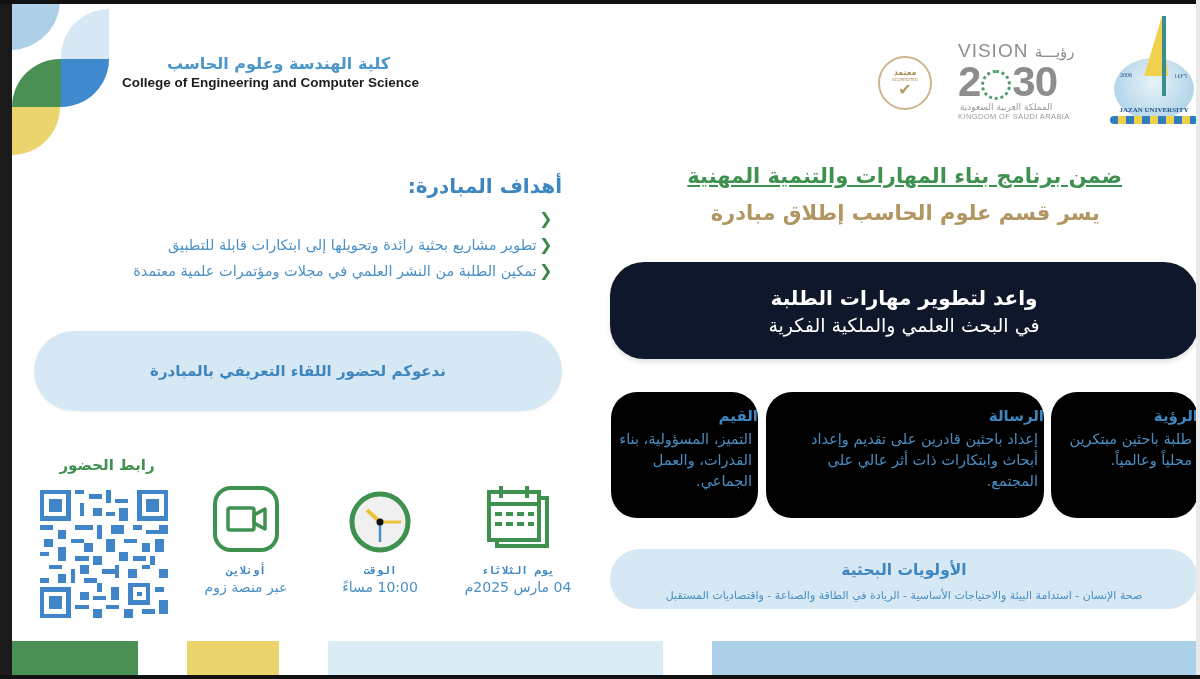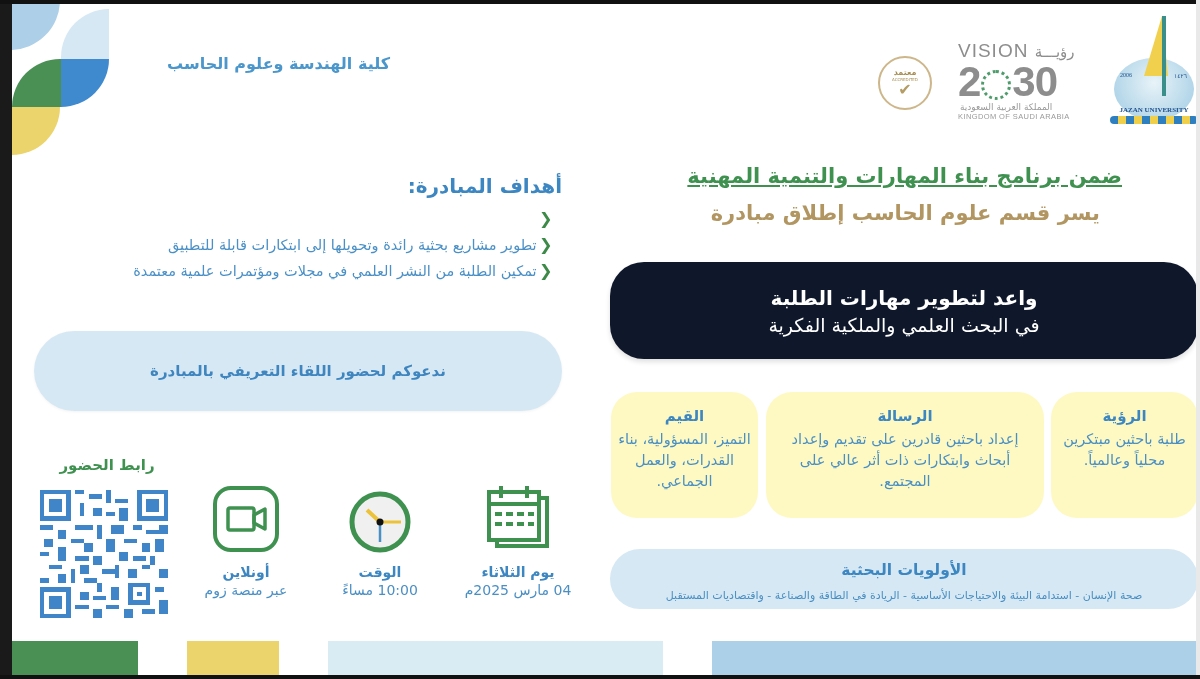--- a/index.html
+++ b/index.html
@@ -54,36 +54,36 @@
   
   .invite { position: absolute; left: 22px; top: 327px; width: 528px; height: 80px; border-radius: 40px; background: #d6e8f3; display: flex; align-items: center; justify-content: center; box-shadow: 0 1px 3px rgba(0,0,0,0.05); }
   .invite span { direction: rtl; color: #3f85bf; font-weight: bold; font-size: 15px; }
 
   
   .banner { position: absolute; left: 598px; top: 258px; width: 588px; height: 97px; border-radius: 34px; background: #0f172a; box-shadow: 0 3px 5px rgba(0,0,0,0.12); text-align: center; direction: rtl; color: #fff; padding-top: 24px; }
   .banner .b1 { font-weight: bold; font-size: 20px; }
   .banner .b2 { font-size: 19px; margin-top: 4px; }
 
   
-  .card { position: absolute; top: 388px; height: 126px; border-radius: 26px; background: #fef9c3; direction: rtl; text-align: center; color: #4a8fc4; }
+  .card { position: absolute; top: 388px; height: 126px; border-radius: 26px; background: #000000; direction: rtl; color: #4a8fc4; }
   .card .ttl { font-weight: bold; font-size: 15px; color: #3c86c1; margin-top: 15px; }
   .card .txt { font-size: 14.5px; line-height: 21px; margin-top: 4px; padding: 0 6px; }
   .card-vision { left: 1039px; width: 147px; }
   .card-mission { left: 754px; width: 278px; }
   .card-values { left: 599px; width: 147px; }
 
   
   .prio { position: absolute; left: 598px; top: 545px; width: 588px; height: 60px; border-radius: 36px; background: #d6e8f3; direction: rtl; text-align: center; }
   .prio .ttl { font-weight: bold; font-size: 15.5px; color: #3c86c1; margin-top: 12px; }
   .prio .txt { font-size: 11px; color: #4a8fc4; margin-top: 10px; }
 
   
   .info { position: absolute; top: 480px; width: 120px; text-align: center; direction: rtl; }
   .info .icon { width: 70px; height: 70px; margin: 0 auto; position: relative; }
-  .info .lbl { font-weight: bold; font-size: 14px; color: #3c86c1; margin-top: 10px; }
+  .info .lbl { font-weight: bold; font-size: 11px; color: #3c86c1; margin-top: 10px; font-family: Liberation Mono, monospace; }
   .info .val { font-size: 14px; color: #4a8fc4; margin-top: 2px; }
   .info-date { left: 446px; }
   .info-time { left: 308px; }
   .info-online { left: 174px; }
 
   .qr-title { position: absolute; left: 40px; top: 452px; width: 110px; text-align: center; direction: rtl; color: #3f9150; font-weight: bold; font-size: 15px; }
   .qr { position: absolute; left: 28px; top: 486px; width: 128px; height: 128px; }
 
   
   .bar { position: absolute; top: 637px; height: 40px; }
@@ -102,20 +102,21 @@
 <div class="page">
 
   <div class="petal p1"></div>
   <div class="petal p2"></div>
   <div class="petal p3"></div>
   <div class="petal p4"></div>
   <div class="petal p5"></div>
 
   <div class="college">
     <div class="ar">كلية الهندسة وعلوم الحاسب</div>
+    <div class="en">College of Engineering and Computer Science</div>
   </div>
 
   <div class="logo-accredited">
     <span class="t1">معتمد</span>
     <span class="t2">ACCREDITED</span>
     <span class="chk">✔</span>
   </div>
 
   <div class="logo-vision">
     <div class="v"><span>VISION</span> <span class="ar">رؤيـــة</span></div>

